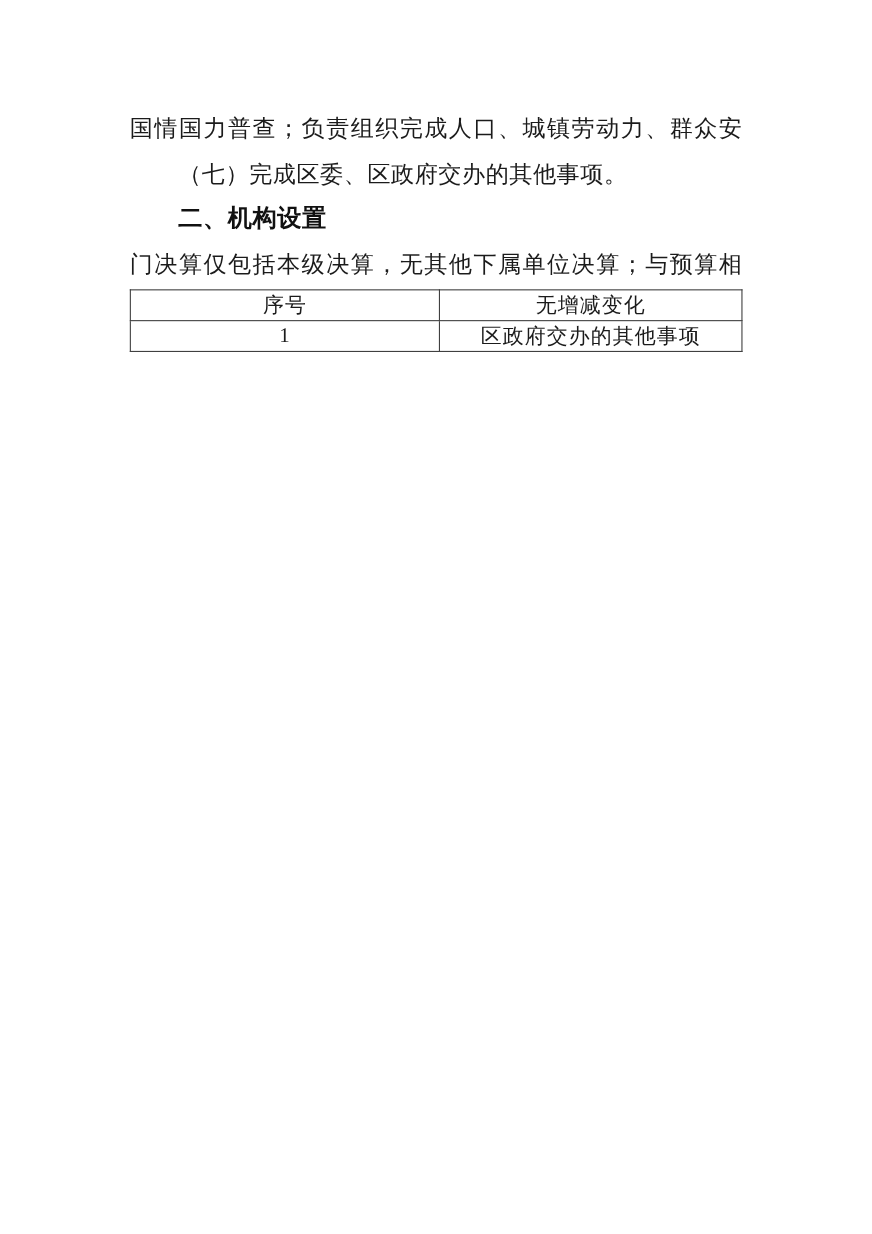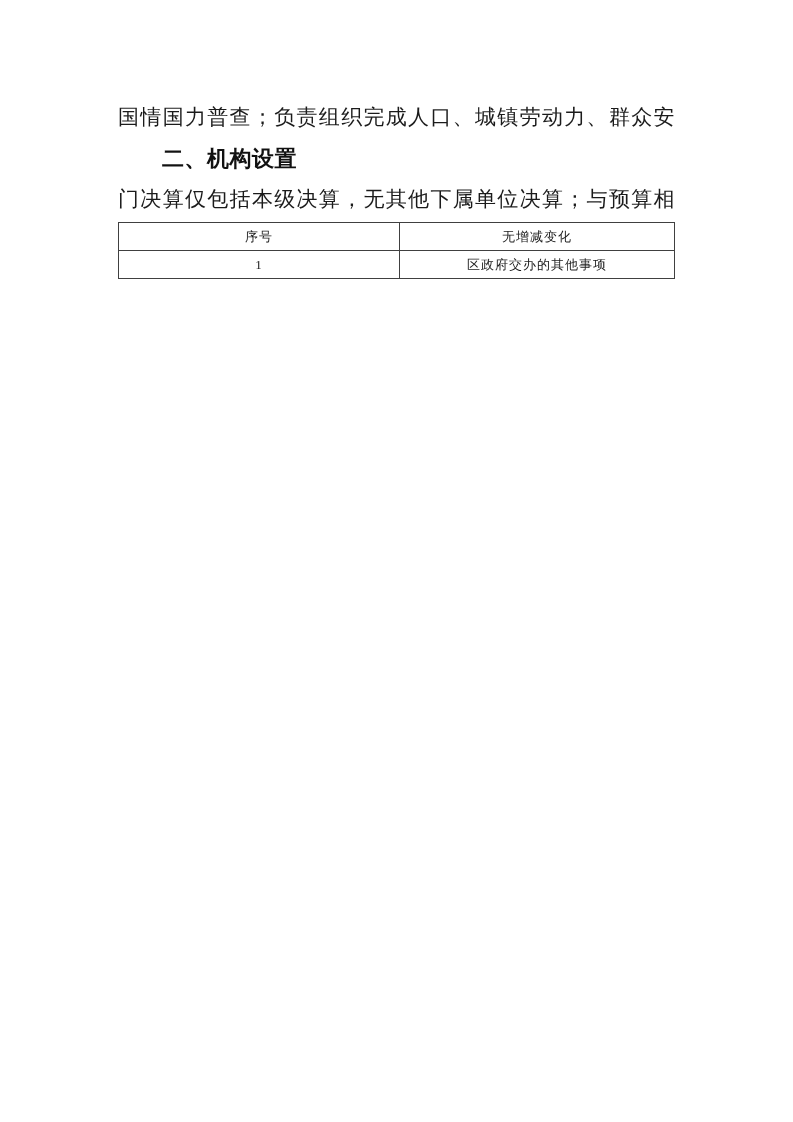--- a/index.html
+++ b/index.html
@@ -37,55 +37,56 @@
   }
   .justify {
     text-align: justify;
     text-align-last: justify;
     text-justify: inter-character;
   }
   .indent {
     text-indent: 44px;
   }
   .heading {
-    font-family: Liberation Serif, serif;
+    font-family: Liberation Mono, monospace;
     font-weight: bold;
     font-size: 22px;
     color: #111111;
   }
   table.unit-table {
     border-collapse: collapse;
     table-layout: fixed;
     width: 556px;
     margin-top: 2px;
   }
   table.unit-table th,
   table.unit-table td {
     border: 1px solid #404040;
-    font-size: 13px;
+    font-size: 19px;
     font-weight: normal;
     text-align: center;
     vertical-align: middle;
     height: 27px;
     padding: 0;
     letter-spacing: 1px;
     color: #1b1b1b;
   }
   col.col-seq { width: 281px; }
   col.col-name { width: 275px; }
 </style>
 </head>
 <body>
 
 <div class="page">
   <div class="content">
 
     <div class="line justify">国情国力普查；负责组织完成人口、城镇劳动力、群众安全</div>
 
 
+    <div class="line indent">（七）完成区委、区政府交办的其他事项。</div>
 
     <div class="line heading indent">二、机构设置</div>
 
 
     <div class="line justify">门决算仅包括本级决算，无其他下属单位决算；与预算相比，</div>
 
 
     <table class="unit-table">
       <colgroup>
         <col class="col-seq">

